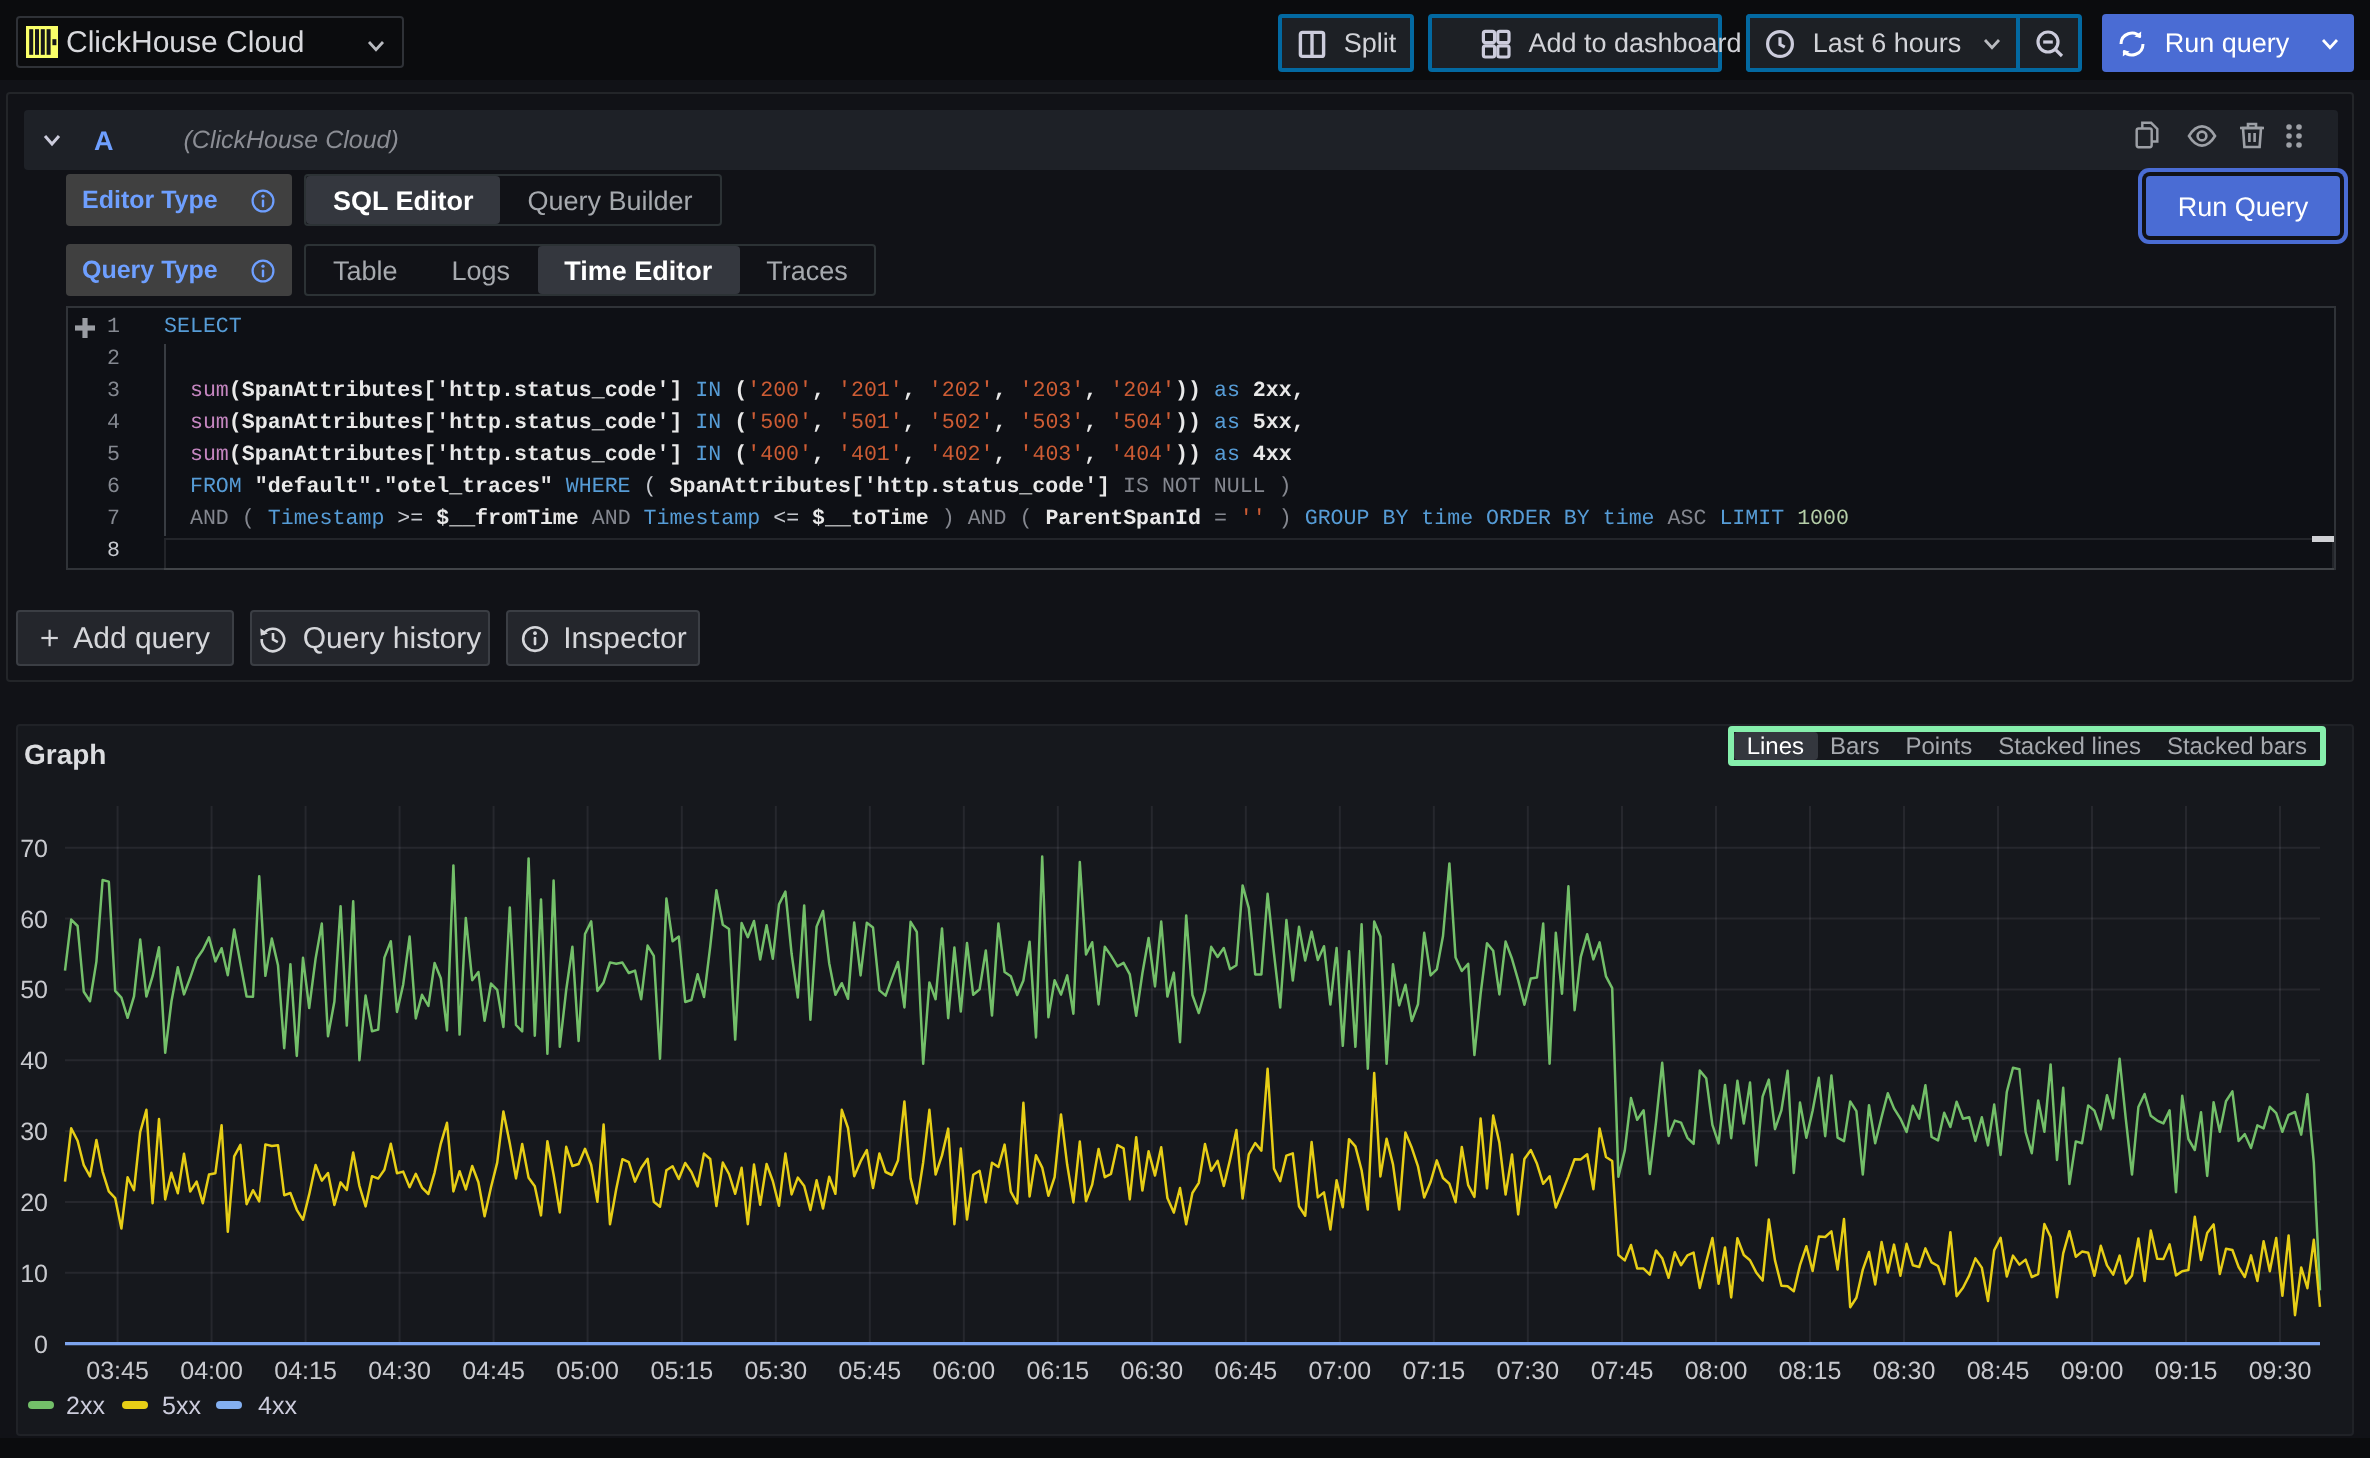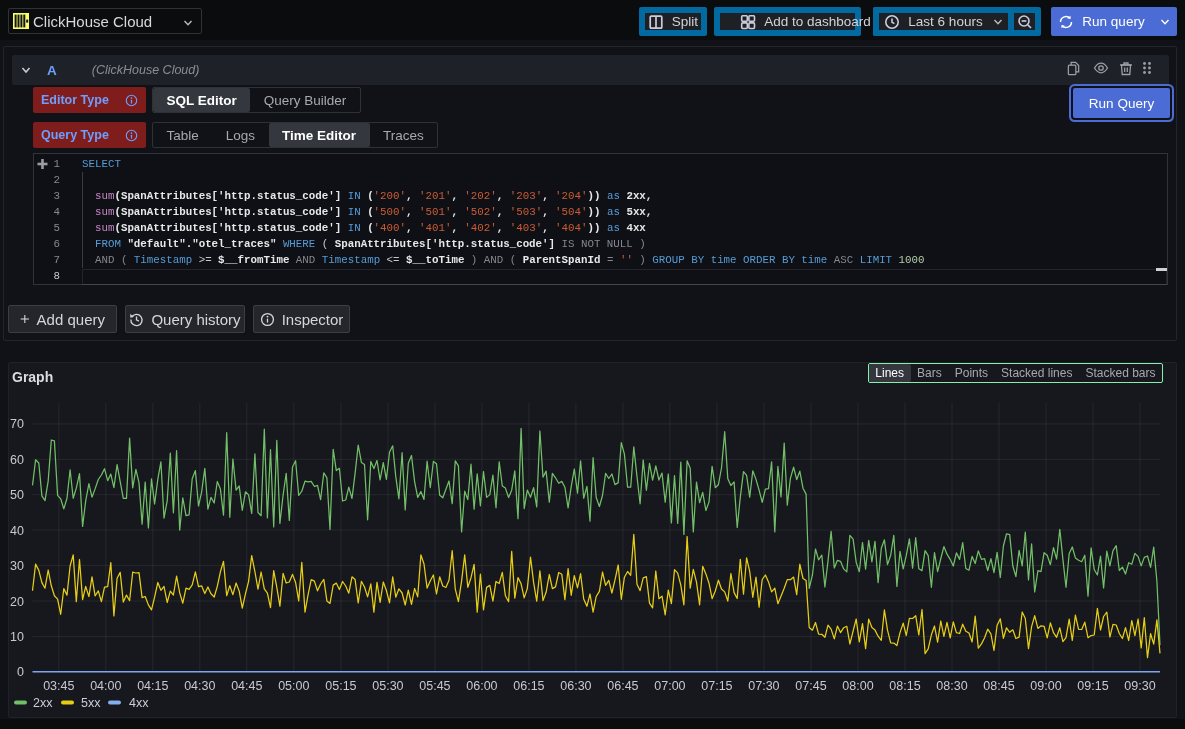--- a/index.html
+++ b/index.html
@@ -6,33 +6,33 @@
   html,body { width:1185px; height:729px; background:#111217; overflow:hidden;
     font-family:"Liberation Sans", sans-serif; }
   
   #topbar { position:absolute; left:0; top:0; width:1185px; height:40px; background:#0b0c0e; }
   #dspicker { position:absolute; left:8px; top:8px; width:194px; height:26px;
     border:1px solid #2f3237; border-radius:2px; display:flex; align-items:center; }
   #dslogo { width:16px; height:16px; margin-left:4px; background:#faff69; position:relative; }
   #dstext { color:#d8d9dd; font-size:15px; font-weight:500; margin-left:4px; }
   #dscaret { position:absolute; right:8px; top:9px; }
   .tbgroup { position:absolute; top:7px; height:30px; display:flex; }
-  .tbtn { height:29px; background:#1d2025; border:6px solid #0369a1; border-radius:2px;
+  .tbtn { height:29px; background:#1d2025; border:2px solid #0369a1; border-radius:2px;
     color:#d2d3d8; font-size:13.5px; font-weight:500; display:flex; align-items:center;
     justify-content:center; gap:8px; white-space:nowrap; }
   .ticon { display:flex; align-items:center; }
   
   #qpanel { position:absolute; left:3px; top:46px; width:1174px; height:295px; border:1px solid #232529; border-radius:2px; }
   #qheader { position:absolute; left:12px; top:55px; width:1157px; height:30px; background:#1e2127; border-radius:2px;
     display:flex; align-items:center; }
   #qheader .qa { color:#6e9fff; font-weight:700; font-size:13.5px; }
   #qheader .qds { color:#8b8d94; font-style:italic; font-size:12.5px; }
   .hicon { color:#9da0a6; }
   .chiprow { position:absolute; display:flex; }
-  .chip { background:#7f1d1d; height:26px; display:flex; align-items:center; padding:0 8px;
+  .chip { background:#404040; height:26px; display:flex; align-items:center; padding:0 8px;
     color:#6e9fff; font-size:12.5px; font-weight:700; border-radius:2px; }
   .radio { display:flex; height:26px; border:1px solid #2c3235; border-radius:2px; background:#111217; }
   .radio .seg { display:flex; align-items:center; padding:0 13.5px; color:#a6a9ae; font-size:13.5px; cursor:default; }
   .radio .seg.active { background:#34373e; color:#fff; font-weight:700; border-radius:2px; }
   #runquery2 { position:absolute; left:1073px; top:88px; width:97px; height:30px; background:#4a6cd4;
     border-radius:2px; color:#fff; font-size:13.5px; font-weight:500; display:flex; align-items:center;
     justify-content:center; box-shadow:0 0 0 2px #111217, 0 0 0 4px #4a6cd4; }
   
   #sql { position:absolute; left:33px; top:153px; width:1135px; height:132px; background:#0e1015;
     border:1px solid #303338; font-family:"Liberation Mono", monospace; font-size:10.8px; }
@@ -41,21 +41,21 @@
   .k { color:#569cd6; } .s { color:#cd5c34; } .w { color:#e8e8e8; font-weight:700; }
   .g { color:#84878f; } .p { color:#c586c0; } .n { color:#b5cea8; } .o { color:#c5c8ce; }
   
   .sbtn { height:28px; background:#24262c; border:1px solid #3b3e44; border-radius:2px; color:#d5d6da; font-size:15px;
     font-weight:500; display:flex; align-items:center; padding:0 11px; gap:7px; white-space:nowrap; }
   #btnrow { position:absolute; left:8px; top:305px; display:flex; gap:8px; }
   
   #gpanel { position:absolute; left:8px; top:362px; width:1169px; height:356px; background:#16181d;
     border:1px solid #202227; border-radius:2px; }
   #gtitle { position:absolute; left:3px; top:6px; color:#dcdde0; font-size:14px; font-weight:700; }
-  #gradio { position:absolute; right:13px; top:0px; display:flex; height:20px; border:1px solid #86efac;
+  #gradio { position:absolute; right:13px; top:0px; display:flex; height:20px; border:3px solid #86efac;
     border-radius:2px; }
   #gradio .seg { display:flex; align-items:center; padding:0 6.5px; color:#a6a9ae; font-size:12px; }
   #gradio .seg.active { background:#34373e; color:#fff; font-weight:500; border-radius:2px; }
   svg text { font-family:"Liberation Sans", sans-serif; }
   #botbar { position:absolute; left:0; top:719px; width:1185px; height:10px; background:#0b0c0e; }
 </style>
 </head>
 <body>
 <div id="topbar">
   <div id="dspicker">

